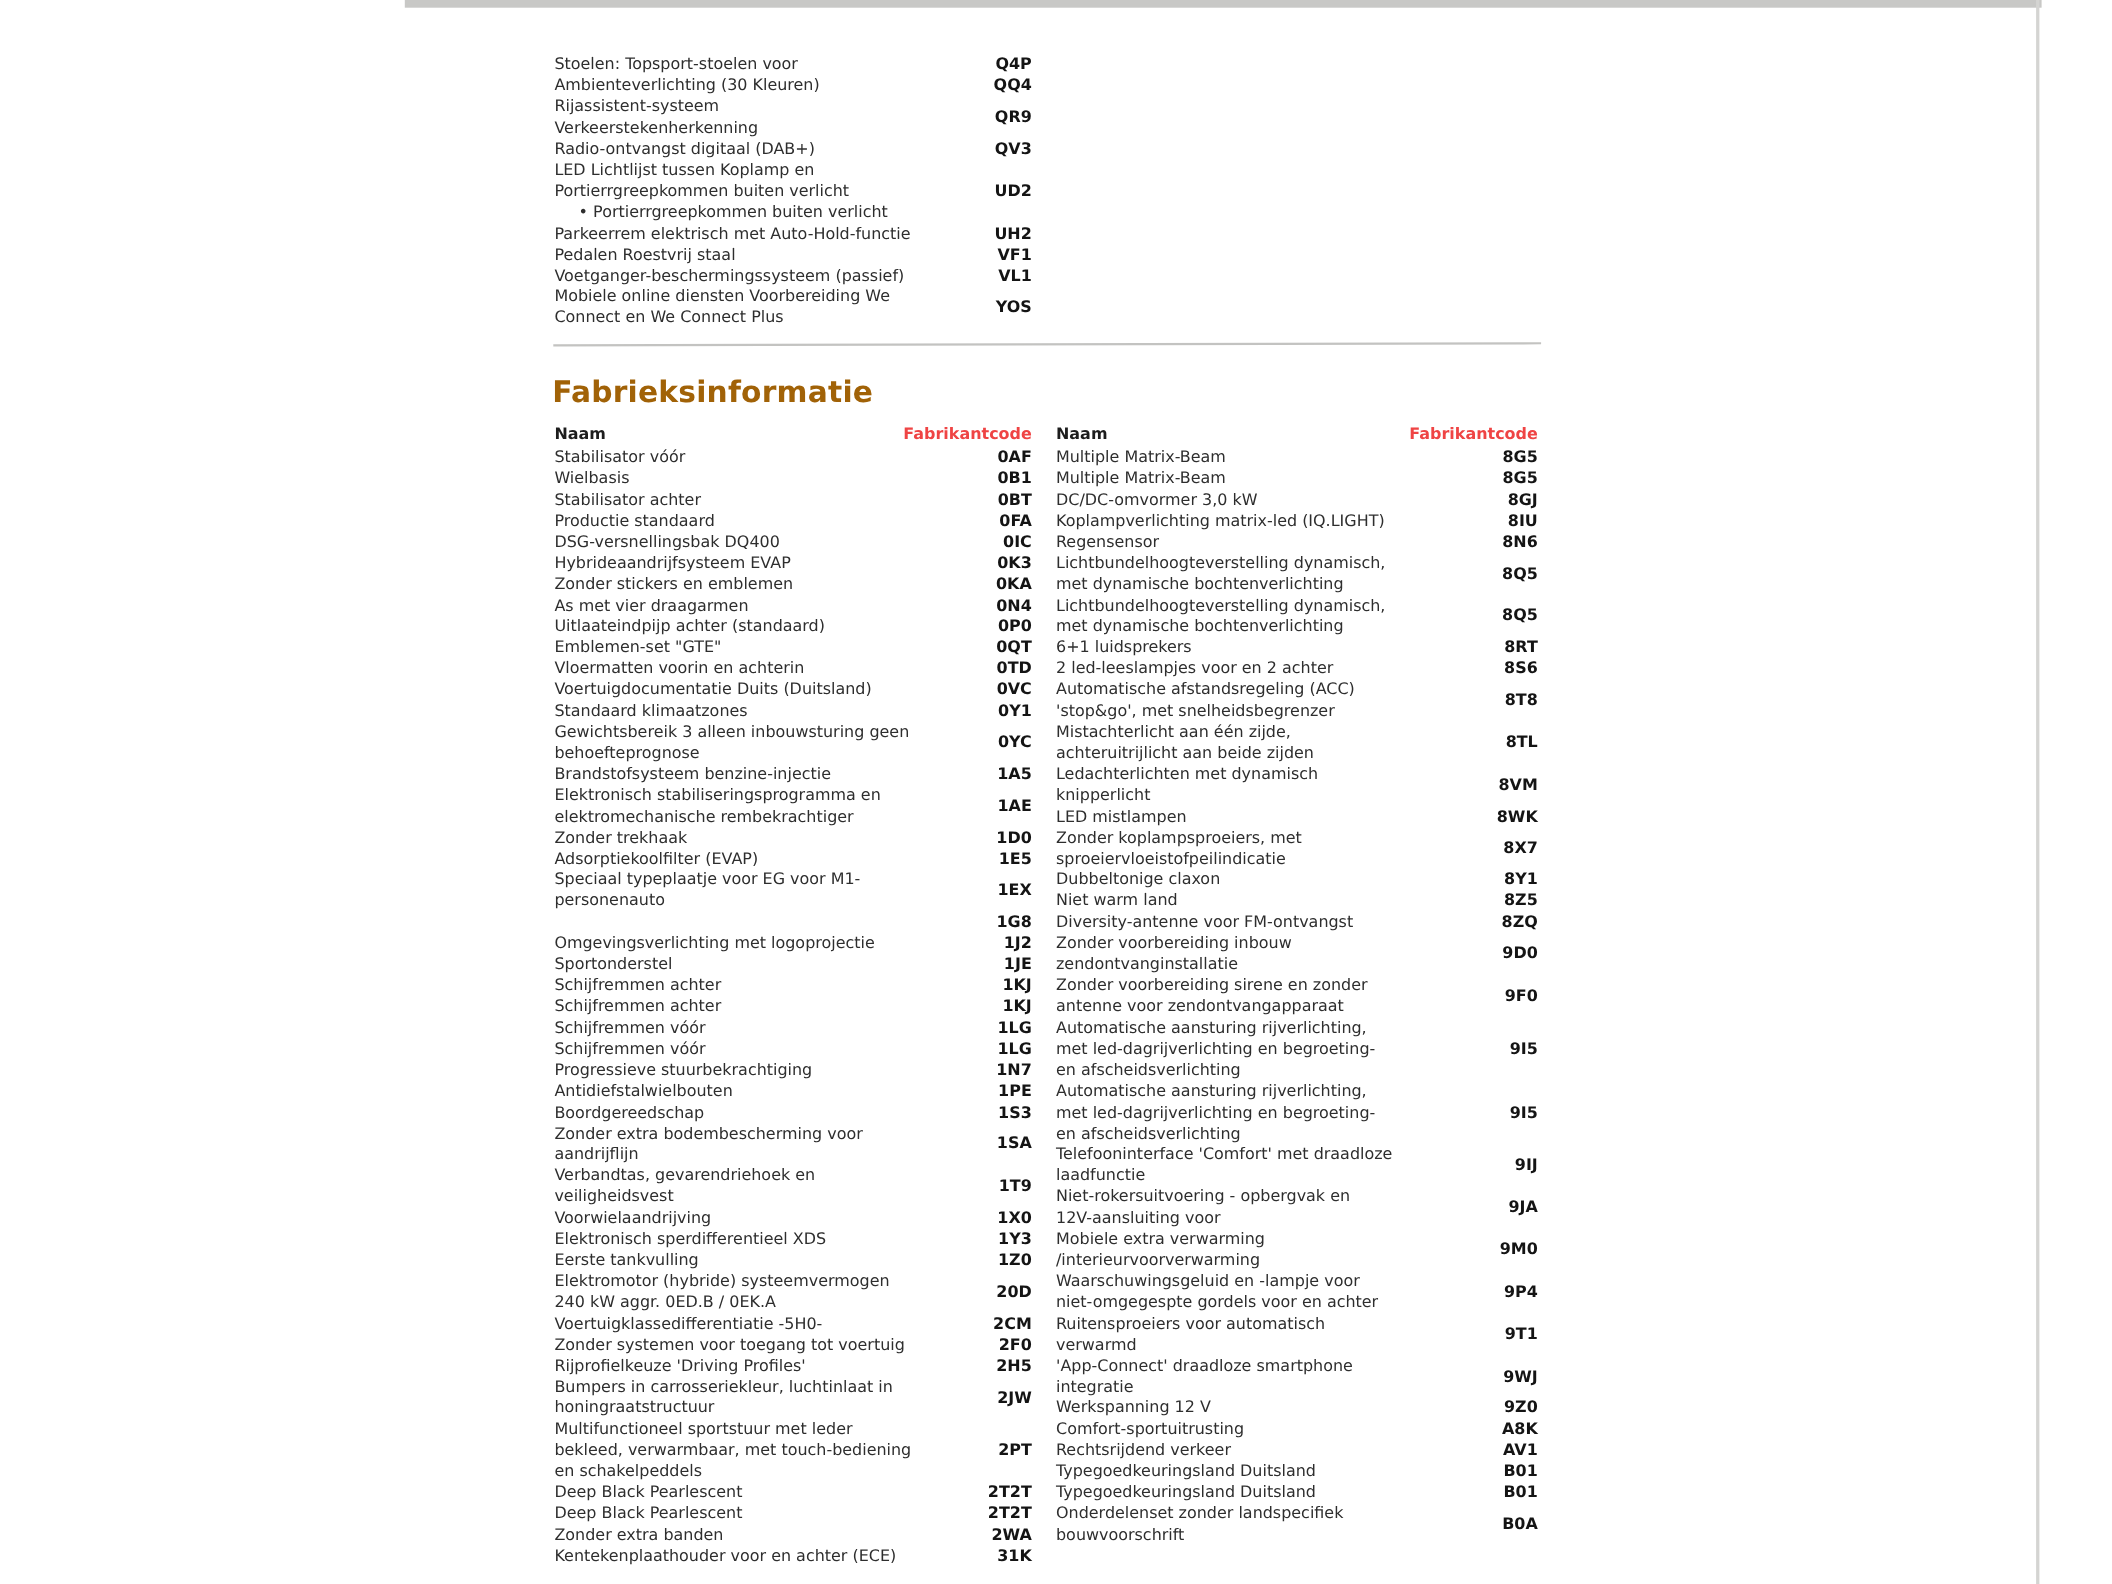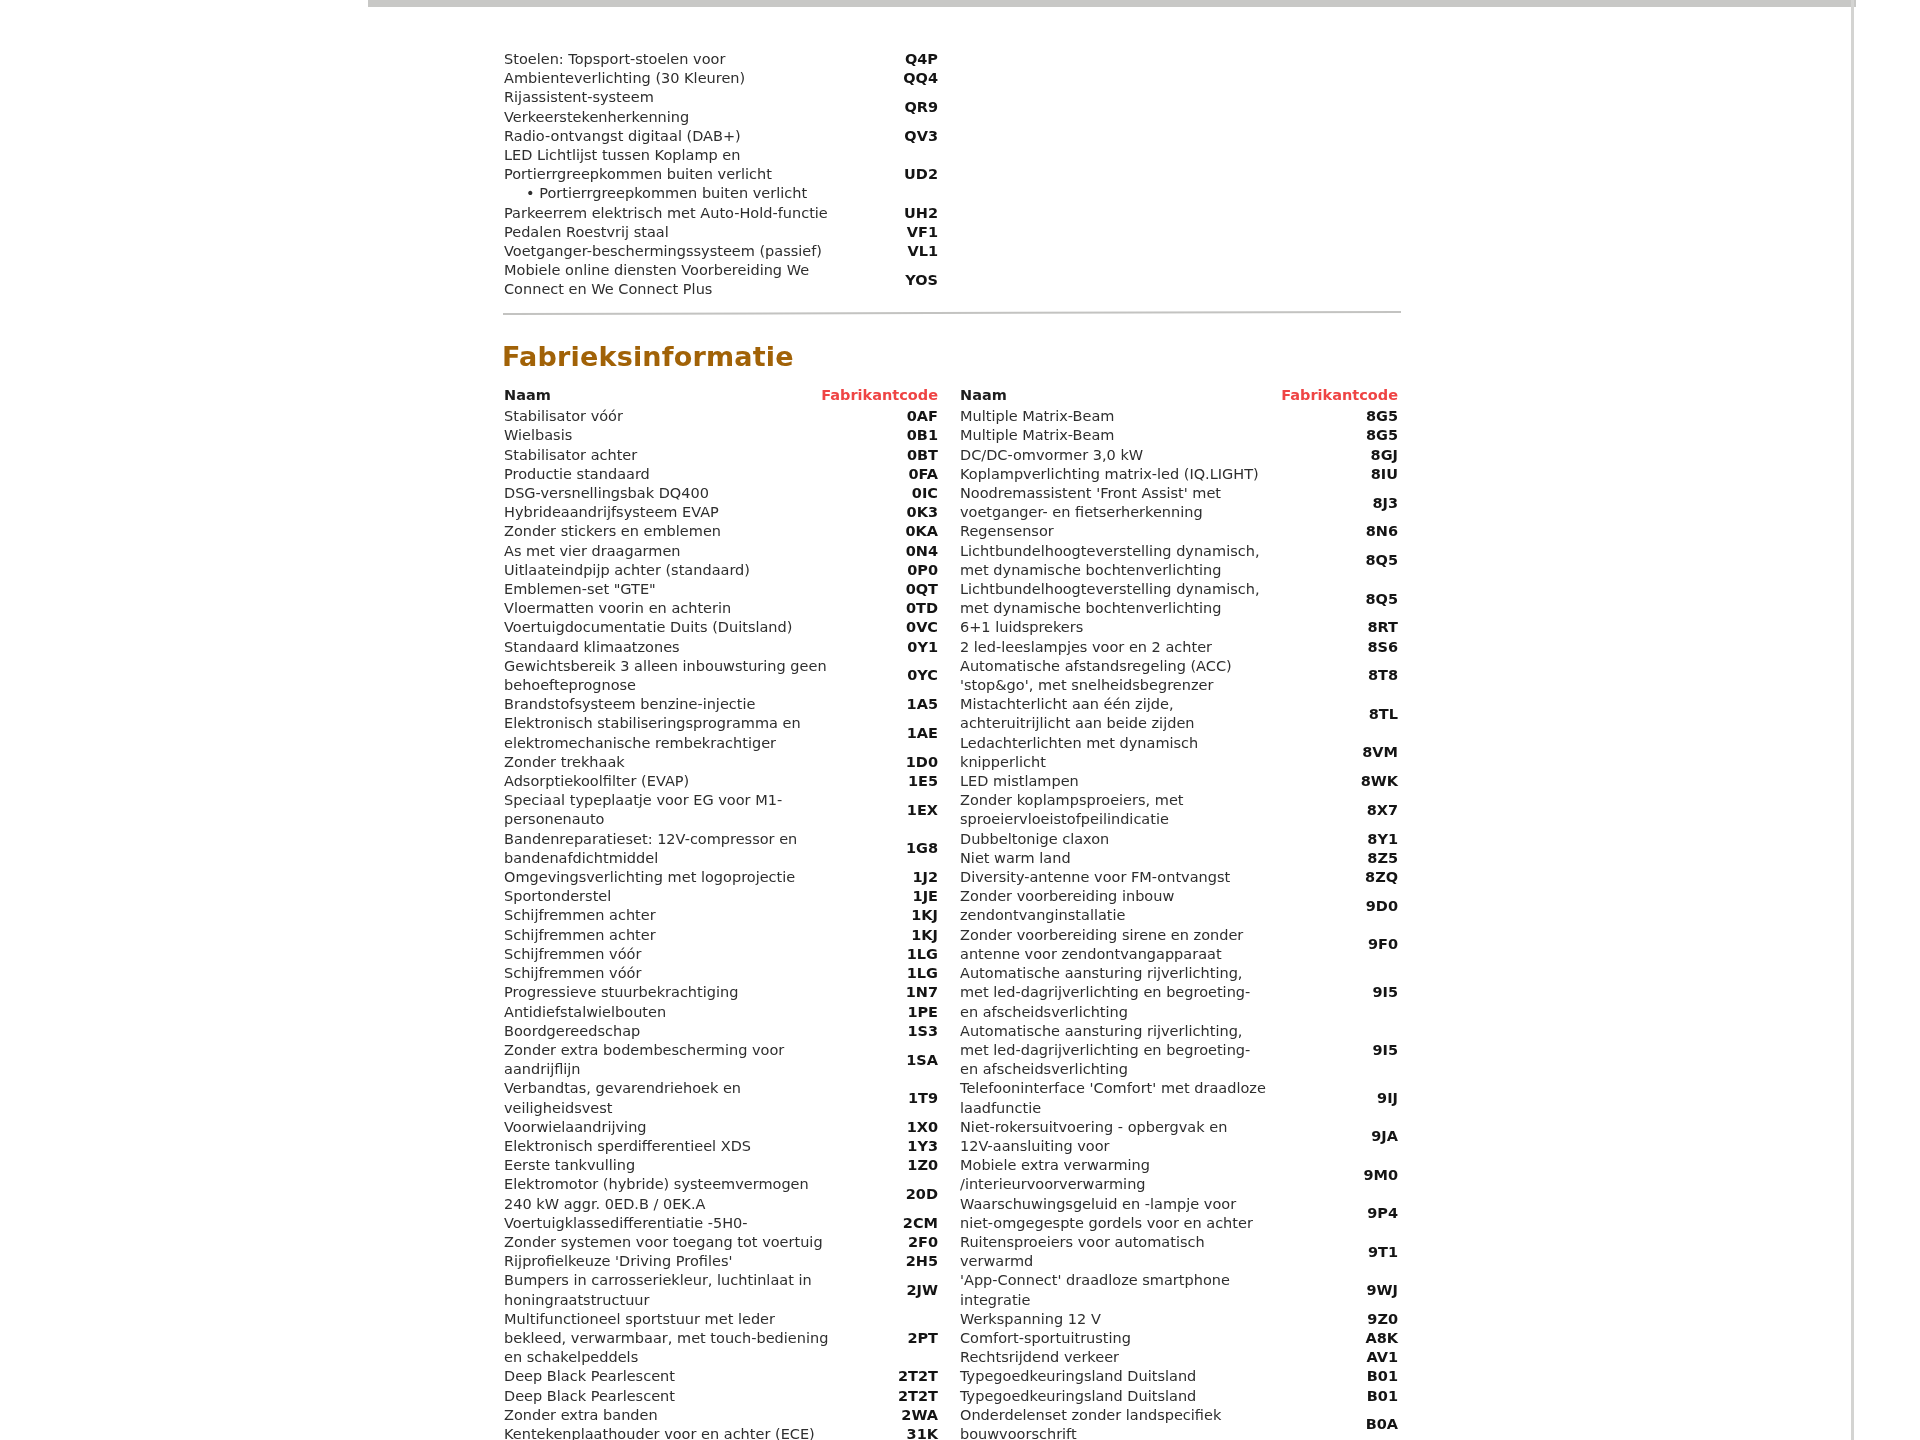--- a/index.html
+++ b/index.html
@@ -221,24 +221,20 @@
       <div class="code-cell">1E5</div>
     </div>
     <div class="row">
       <div class="name-cell">
         <div class="line">Speciaal typeplaatje voor EG voor M1-</div>
         <div class="line">personenauto</div>
       </div>
       <div class="code-cell">1EX</div>
     </div>
     <div class="row">
-      <div class="name-cell">
-        <div class="line">Bandenreparatieset: 12V-compressor en</div>
-        <div class="line">bandenafdichtmiddel</div>
-      </div>
       <div class="code-cell">1G8</div>
     </div>
     <div class="row">
       <div class="name-cell">
         <div class="line">Omgevingsverlichting met logoprojectie</div>
       </div>
       <div class="code-cell">1J2</div>
     </div>
     <div class="row">
       <div class="name-cell">
@@ -410,27 +406,20 @@
       <div class="code-cell">8GJ</div>
     </div>
     <div class="row">
       <div class="name-cell">
         <div class="line">Koplampverlichting matrix-led (IQ.LIGHT)</div>
       </div>
       <div class="code-cell">8IU</div>
     </div>
     <div class="row">
       <div class="name-cell">
-        <div class="line">Noodremassistent 'Front Assist' met</div>
-        <div class="line">voetganger- en fietserherkenning</div>
-      </div>
-      <div class="code-cell">8J3</div>
-    </div>
-    <div class="row">
-      <div class="name-cell">
         <div class="line">Regensensor</div>
       </div>
       <div class="code-cell">8N6</div>
     </div>
     <div class="row">
       <div class="name-cell">
         <div class="line">Lichtbundelhoogteverstelling dynamisch,</div>
         <div class="line">met dynamische bochtenverlichting</div>
       </div>
       <div class="code-cell">8Q5</div>

